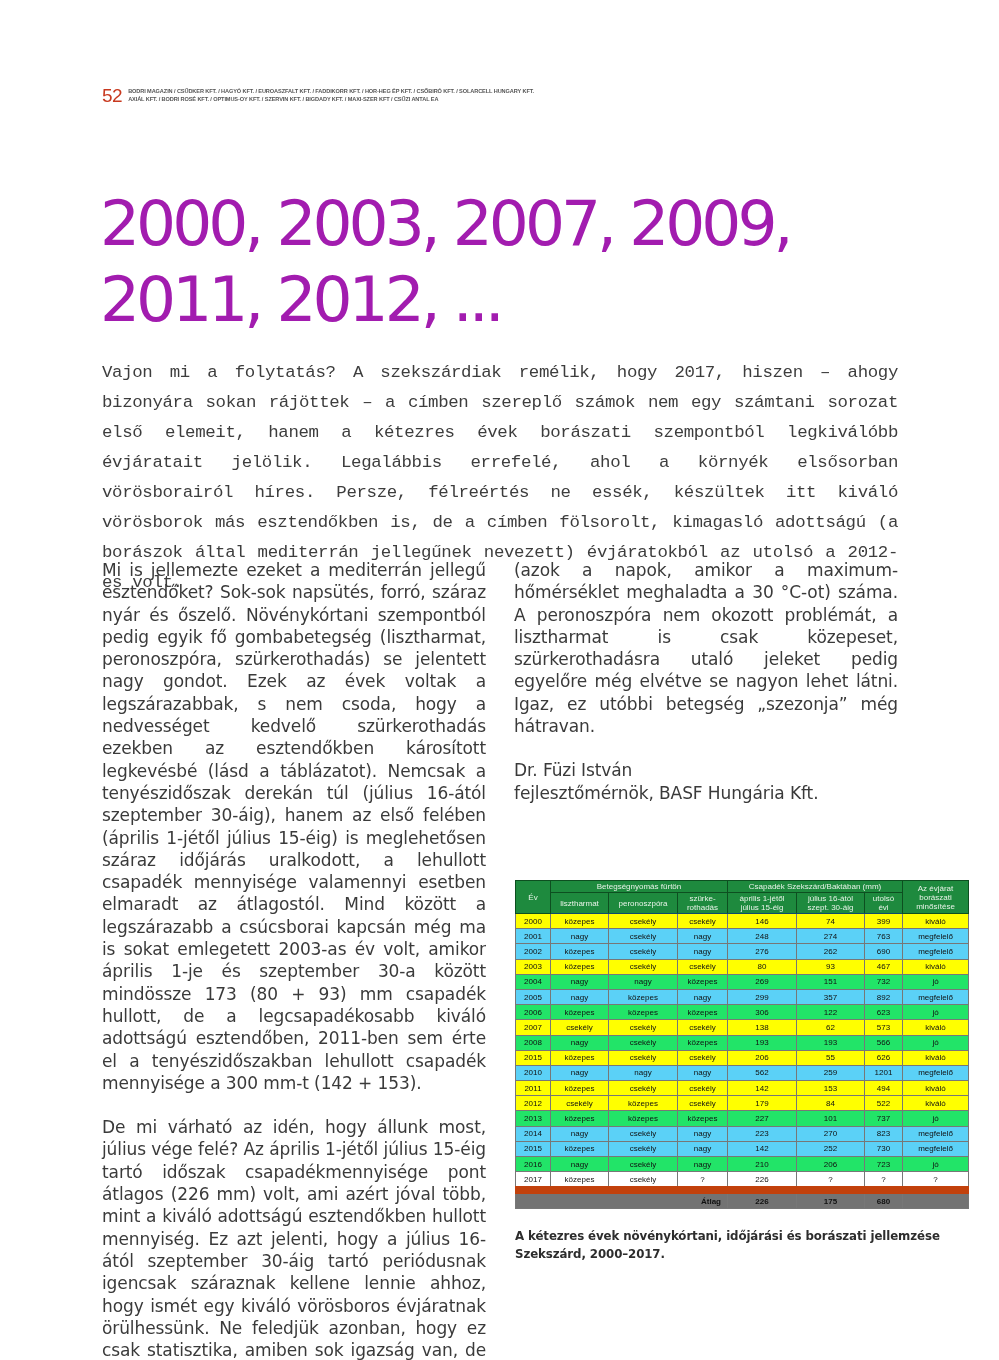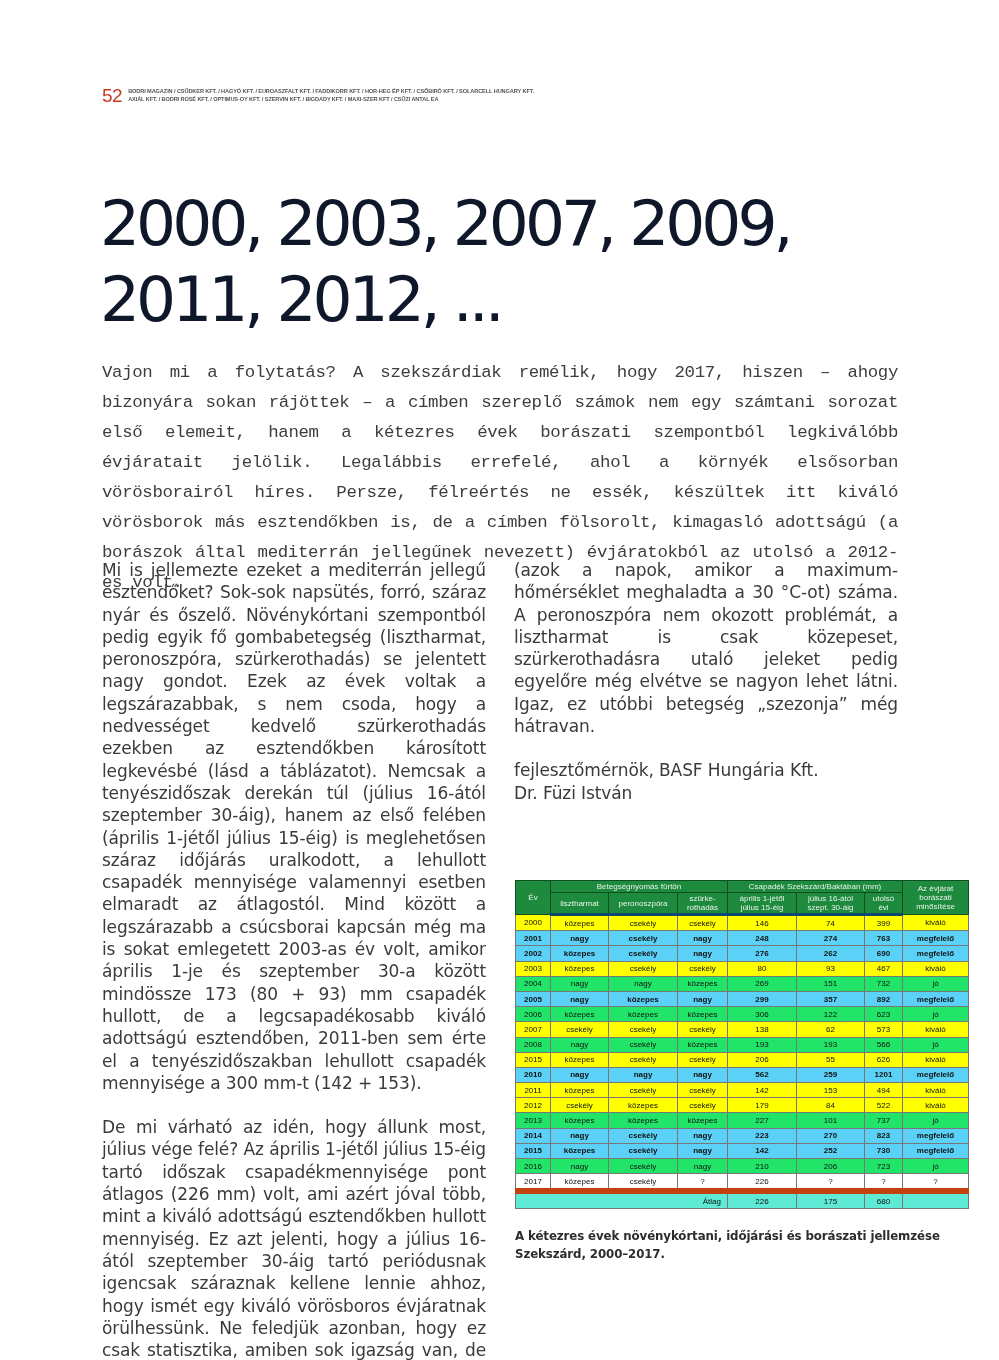--- a/index.html
+++ b/index.html
@@ -4,43 +4,43 @@
 <style>
   html, body { margin: 0; padding: 0; background: #ffffff; }
   body { width: 999px; height: 1360px; position: relative; overflow: hidden;
          font-family: "DejaVu Sans", sans-serif; color: #3a3a3a; }
 
   .header { position: absolute; left: 102px; top: 86px; display: flex; align-items: flex-start; }
   .page-num { font-family: "Liberation Sans", sans-serif; color: #c8391f; font-size: 19px; line-height: 19px; margin-right: 6px; letter-spacing: -0.5px; }
   .sponsors { font-family: "Liberation Sans", sans-serif; font-size: 5.6px; line-height: 7.5px; color: #555; text-transform: uppercase; font-weight: bold; letter-spacing: -0.1px; margin-top: 2px; }
 
   .title { position: absolute; left: 100px; top: 186px; width: 820px; margin: 0;
-           font-family: "DejaVu Sans", sans-serif; font-weight: normal; color: #0f172a;
+           font-family: "DejaVu Sans", sans-serif; font-weight: normal; color: #a21caf;
            font-size: 63px; line-height: 76px; letter-spacing: -4px; }
 
   .lead { position: absolute; left: 102px; top: 358px; width: 796px; margin: 0;
           font-family: Liberation Mono, monospace; font-weight: 300; font-size: 17.4px; line-height: 30px;
           color: #3d3d3d; text-align: justify; letter-spacing: -0.35px; }
 
   .col { position: absolute; font-size: 17px; line-height: 22.3px; color: #3a3a3a; text-align: justify; letter-spacing: -0.1px; }
   .col p { margin: 0 0 22px 0; }
   .col-left { left: 102px; top: 559px; width: 384px; }
   .col-right { left: 514px; top: 559px; width: 384px; }
   .author p { margin: 0; text-align: left; }
 
   table.data { position: absolute; left: 515px; top: 880px; width: 453px; border-collapse: collapse;
                font-family: "Liberation Sans", sans-serif; font-size: 8px; table-layout: fixed; border: 1px solid #888; }
   table.data th { background: #1e8a3e; color: #e8f3e8; font-weight: normal; border: 1px solid #0d4f20; padding: 1px 6px; line-height: 9px; }
   table.data td { border: 1px solid #777; text-align: center; height: 14.2px; padding: 0 2px; line-height: 11px; color: #111; }
-  table.data tr.hdr-bottom th { border-bottom: 3px solid #0c4a6e; }
+  table.data tr.hdr-bottom th { border-bottom: 1px solid #0c4a6e; }
   tr.c-yellow td { background: #ffff00; }
-  tr.c-blue td { background: #5bd1f7; font-weight: bold; }
+  tr.c-blue td { background: #5bd1f7; }
   tr.c-green td { background: #22e468; }
   tr.c-white td { background: #ffffff; }
-  tr.avg td { background: #5eead4; font-weight: normal; border-top: 6px solid #c2410c; height: 14px; }
+  tr.avg td { background: #737373; font-weight: bold; border-top: 8px solid #c2410c; height: 14px; }
   tr.avg td.avg-label { text-align: right; padding-right: 6px; }
 
   .caption { position: absolute; left: 515px; top: 1227px; width: 460px; margin: 0;
              font-size: 11.8px; line-height: 18px; font-weight: bold; color: #2d2d2d; letter-spacing: -0.1px; }
 </style>
 </head>
 <body>
 
 <div class="header">
   <span class="page-num">52</span>
@@ -58,22 +58,22 @@
 <p class="lead">Vajon mi a folytatás? A szekszárdiak remélik, hogy 2017, hiszen – ahogy bizonyára sokan rájöttek – a címben szereplő számok nem egy számtani sorozat első elemeit, hanem a kétezres évek borászati szempontból legkiválóbb évjáratait jelölik. Legalábbis errefelé, ahol a környék elsősorban vörösborairól híres. Persze, félreértés ne essék, készültek itt kiváló vörösborok más esztendőkben is, de a címben fölsorolt, kimagasló adottságú (a borászok által mediterrán jellegűnek nevezett) évjáratokból az utolsó a 2012-es volt.</p>
 
 <div class="col col-left">
   <p>Mi is jellemezte ezeket a mediterrán jellegű esztendőket? Sok-sok napsütés, forró, száraz nyár és őszelő. Növénykórtani szempontból pedig egyik fő gombabetegség (lisztharmat, peronoszpóra, szürkerothadás) se jelentett nagy gondot. Ezek az évek voltak a legszárazabbak, s nem csoda, hogy a nedvességet kedvelő szürkerothadás ezekben az esztendőkben károsított legkevésbé (lásd a táblázatot). Nemcsak a tenyészidőszak derekán túl (július 16-ától szeptember 30-áig), hanem az első felében (április 1-jétől július 15-éig) is meglehetősen száraz időjárás uralkodott, a lehullott csapadék mennyisége valamennyi esetben elmaradt az átlagostól. Mind között a legszárazabb a csúcsborai kapcsán még ma is sokat emlegetett 2003-as év volt, amikor április 1-je és szeptember 30-a között mindössze 173 (80 + 93) mm csapadék hullott, de a legcsapadékosabb kiváló adottságú esztendőben, 2011-ben sem érte el a tenyészidőszakban lehullott csapadék mennyisége a 300 mm-t (142 + 153).</p>
   <p>De mi várható az idén, hogy állunk most, július vége felé? Az április 1-jétől július 15-éig tartó időszak csapadékmennyisége pont átlagos (226 mm) volt, ami azért jóval több, mint a kiváló adottságú esztendőkben hullott mennyiség. Ez azt jelenti, hogy a július 16-ától szeptember 30-áig tartó periódusnak igencsak száraznak kellene lennie ahhoz, hogy ismét egy kiváló vörösboros évjáratnak örülhessünk. Ne feledjük azonban, hogy ez csak statisztika, amiben sok igazság van, de a valós helyzet azért mégiscsak árnyaltabb. Ez a 2017-es esztendő ugyanis egyelőre jóval szárazabb annál, amit az április 1-je óta hullott 226 mm-es csapadékmennyiség sejtet. Miért is? Mert a csapadék nagy része két rövid időszak (egy május eleji és egy június végi) során hullott. Nem volt sok csapadékos nap, a három és fél hónap alatt mindössze 19, és ezek között is 5 olyan, amikor az eső mennyisége nem érte el a 2 mm-t. Annál több volt viszont a napsütés, és 30 fölötti a hőségnapok</p>
 </div>
 
 <div class="col col-right">
   <p>(azok a napok, amikor a maximum-hőmérséklet meghaladta a 30 °C-ot) száma. A peronoszpóra nem okozott problémát, a lisztharmat is csak közepeset, szürkerothadásra utaló jeleket pedig egyelőre még elvétve se nagyon lehet látni. Igaz, ez utóbbi betegség „szezonja” még hátravan.</p>
   <div class="author">
+    <p>Dr. Füzi István</p>
     <p>fejlesztőmérnök, BASF Hungária Kft.</p>
-    <p>Dr. Füzi István</p>
   </div>
 </div>
 
 <table class="data">
   <colgroup>
     <col style="width:35px">
       <col style="width:58px">
       <col style="width:69px">
       <col style="width:50px">
     <col style="width:69px">

